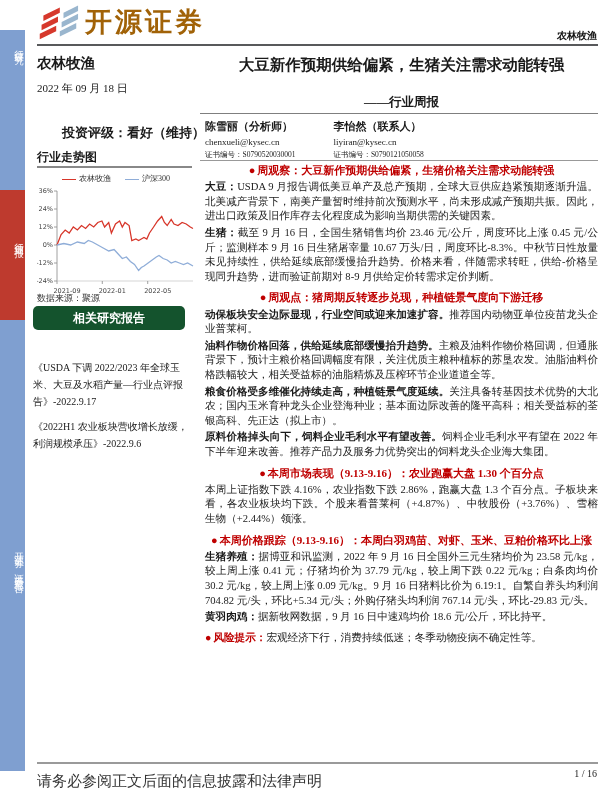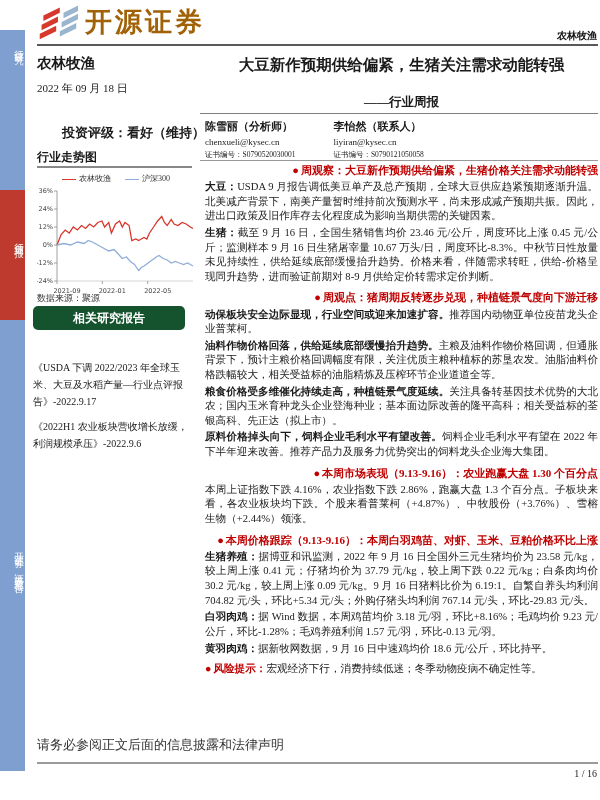--- a/index.html
+++ b/index.html
@@ -38,30 +38,30 @@
           align-items:center;height:13px;}
   .legend .sw{display:inline-block;width:14px;height:0;border-top:1.5px solid red;margin-right:3px;vertical-align:middle;}
   .source{left:37px;top:292px;font-size:9px;color:#333;}
   
   .pill{left:33px;top:306px;width:152px;height:24px;background:#14532d;border-radius:5px;
         color:#fff;font-size:12px;font-weight:bold;text-align:center;line-height:24px;}
   .related{left:33px;top:340px;width:160px;font-size:10px;line-height:1.72;margin-top:19px;}
   .related .item{margin-bottom:7px;}
   
   .content{left:205px;top:163px;width:393px;font-size:10.6px;line-height:1.38;text-align:justify;}
-  .content .hd{color:#BF0000;font-weight:bold;font-size:11px;margin:6px 0 2px;text-align:right;}
+  .content .hd{color:#BF0000;font-weight:bold;font-size:11px;margin:6px 0 2px;text-align:center;}
   .content .hd:first-child{margin-top:0;}
   .content p{margin:0 0 2px;}
   .content .lead{font-weight:bold;}
   .content .risk{margin-top:6px;}
   .content .risk .lead{color:#BF0000;}
   .bullet{color:#BF0000;margin-right:2px;}
   
   .rule-footer{left:37px;top:762px;width:561px;height:1.5px;background:#9a9a9a;}
-  .footer-text{left:37px;top:736px;font-size:13px;color:#333;}
+  .footer-text{left:37px;top:772px;font-size:15px;color:#333;}
   .footer-page{right:3px;top:768px;font-size:10px;color:#222;}
   svg text{font-family:"DejaVu Sans",sans-serif;}
 </style>
 </head>
 <body>
 
 <div>
 
   <div class="abs sidebar">
     <div class="vtext" style="top:12px;">行业研究</div>
@@ -158,21 +158,20 @@
       <p><span class="lead">生猪：</span>截至 9 月 16 日，全国生猪销售均价 23.46 元/公斤，周度环比上涨 0.45 元/公斤；监测样本 9 月 16 日生猪屠宰量 10.67 万头/日，周度环比-8.3%。中秋节日性放量未见持续性，供给延续底部缓慢抬升趋势。价格来看，伴随需求转旺，供给-价格呈现同升趋势，进而验证前期对 8-9 月供给定价转需求定价判断。</p>
       <div class="hd"><span class="bullet">●</span>周观点：猪周期反转逐步兑现，种植链景气度向下游迁移</div>
       <p><span class="lead">动保板块安全边际显现，行业空间或迎来加速扩容。</span>推荐国内动物亚单位疫苗龙头企业普莱柯。</p>
       <p><span class="lead">油料作物价格回落，供给延续底部缓慢抬升趋势。</span>主粮及油料作物价格回调，但通胀背景下，预计主粮价格回调幅度有限，关注优质主粮种植标的苏垦农发。油脂油料价格跌幅较大，相关受益标的油脂精炼及压榨环节企业道道全等。</p>
       <p><span class="lead">粮食价格受多维催化持续走高，种植链景气度延续。</span>关注具备转基因技术优势的大北农；国内玉米育种龙头企业登海种业；基本面边际改善的隆平高科；相关受益标的荃银高科、先正达（拟上市）。</p>
       <p><span class="lead">原料价格掉头向下，饲料企业毛利水平有望改善。</span>饲料企业毛利水平有望在 2022 年下半年迎来改善。推荐产品力及服务力优势突出的饲料龙头企业海大集团。</p>
       <div class="hd"><span class="bullet">●</span>本周市场表现（9.13-9.16）：农业跑赢大盘 1.30 个百分点</div>
       <p>本周上证指数下跌 4.16%，农业指数下跌 2.86%，跑赢大盘 1.3 个百分点。子板块来看，各农业板块均下跌。个股来看普莱柯（+4.87%）、中牧股份（+3.76%）、雪榕生物（+2.44%）领涨。</p>
       <div class="hd"><span class="bullet">●</span>本周价格跟踪（9.13-9.16）：本周白羽鸡苗、对虾、玉米、豆粕价格环比上涨</div>
       <p><span class="lead">生猪养殖：</span>据博亚和讯监测，2022 年 9 月 16 日全国外三元生猪均价为 23.58 元/kg，较上周上涨 0.41 元；仔猪均价为 37.79 元/kg，较上周下跌 0.22 元/kg；白条肉均价 30.2 元/kg，较上周上涨 0.09 元/kg。9 月 16 日猪料比价为 6.19:1。自繁自养头均利润 704.82 元/头，环比+5.34 元/头；外购仔猪头均利润 767.14 元/头，环比-29.83 元/头。</p>
-      <p><span class="lead">白羽肉鸡：</span>据 Wind 数据，本周鸡苗均价 3.18 元/羽，环比+8.16%；毛鸡均价 9.23 元/公斤，环比-1.28%；毛鸡养殖利润 1.57 元/羽，环比-0.13 元/羽。</p>
       <p><span class="lead">黄羽肉鸡：</span>据新牧网数据，9 月 16 日中速鸡均价 18.6 元/公斤，环比持平。</p>
       <p class="risk"><span class="bullet">●</span><span class="lead">风险提示：</span>宏观经济下行，消费持续低迷；冬季动物疫病不确定性等。</p>
     </div>
 
   <div class="abs rule-footer"></div>
   <div class="abs footer-text">请务必参阅正文后面的信息披露和法律声明</div>
   <div class="abs footer-page">1 / 16</div>
 
 </div>
 

